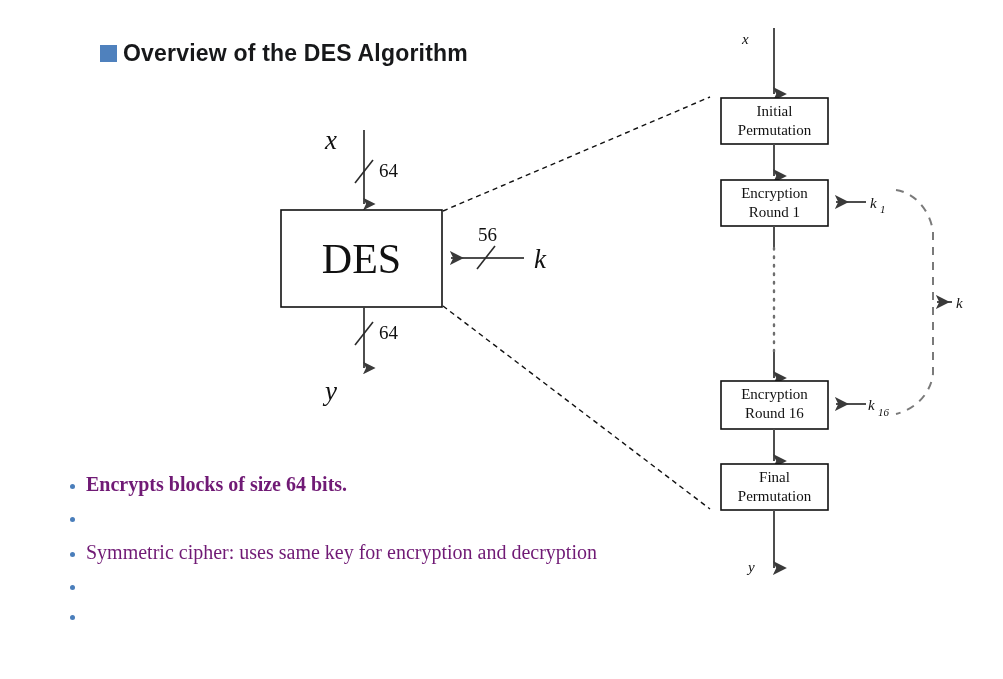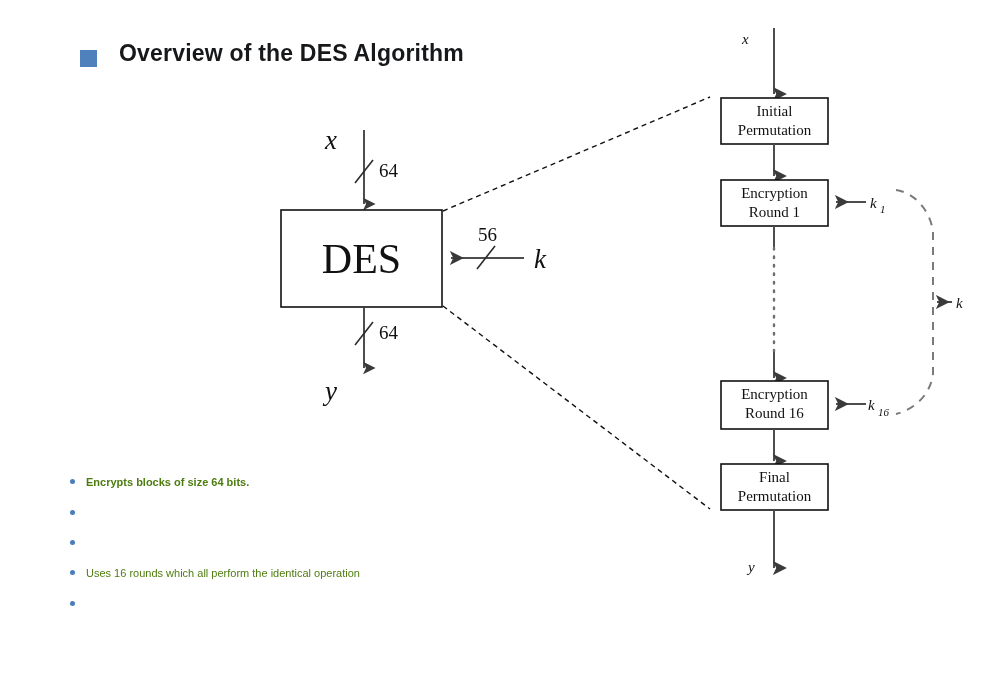--- a/index.html
+++ b/index.html
@@ -15,25 +15,25 @@
     position: relative;
     width: 1003px;
     height: 679px;
     background: #ffffff;
     overflow: hidden;
   }
 
   
   #title-row {
     position: absolute;
-    left: 80px;
+    left: 100px;
     top: 40px;
     display: flex;
-    align-items: flex-end;
-    gap: 22px;
+    align-items: center;
+    gap: 6px;
   }
   #title-bullet {
     width: 17px;
     height: 17px;
     background: #4f81bd;
     flex: 0 0 auto;
   }
   #title-text {
     font-family: "Liberation Sans", sans-serif;
     font-size: 23px;
@@ -66,23 +66,23 @@
   }
   .bullet-dot span.dot {
     display: inline-block;
     width: 5px;
     height: 5px;
     border-radius: 50%;
     background: #4a7ebb;
     margin-left: 4px;
   }
   .bullet-label {
-    font-family: Liberation Sans, sans-serif;
-    font-size: 11px;
-    color: #4d7c0f;
+    font-family: Liberation Serif, serif;
+    font-size: 20px;
+    color: #701a75;
     line-height: 1.25;
   }
   .bullet-item.strong .bullet-label { font-weight: bold; }
 
   
   #diagram {
     position: absolute;
     left: 0;
     top: 0;
     width: 1003px;
@@ -145,25 +145,25 @@
       <div class="bullet-dot"><span class="dot"></span></div>
       <div class="bullet-label">Encrypts blocks of size 64 bits.</div>
     </div>
 
     <div class="bullet-item strong">
       <div class="bullet-dot"><span class="dot"></span></div>
     </div>
 
     <div class="bullet-item">
       <div class="bullet-dot"><span class="dot"></span></div>
+      <div class="bullet-label">Symmetric cipher: uses same key for encryption and decryption</div>
     </div>
 
     <div class="bullet-item">
       <div class="bullet-dot"><span class="dot"></span></div>
-      <div class="bullet-label">Uses 16 rounds which all perform the identical operation</div>
     </div>
 
     <div class="bullet-item">
       <div class="bullet-dot"><span class="dot"></span></div>
     </div>
 
   </div>
 
   <svg id="diagram" viewBox="0 0 1003 679">
     <defs>

